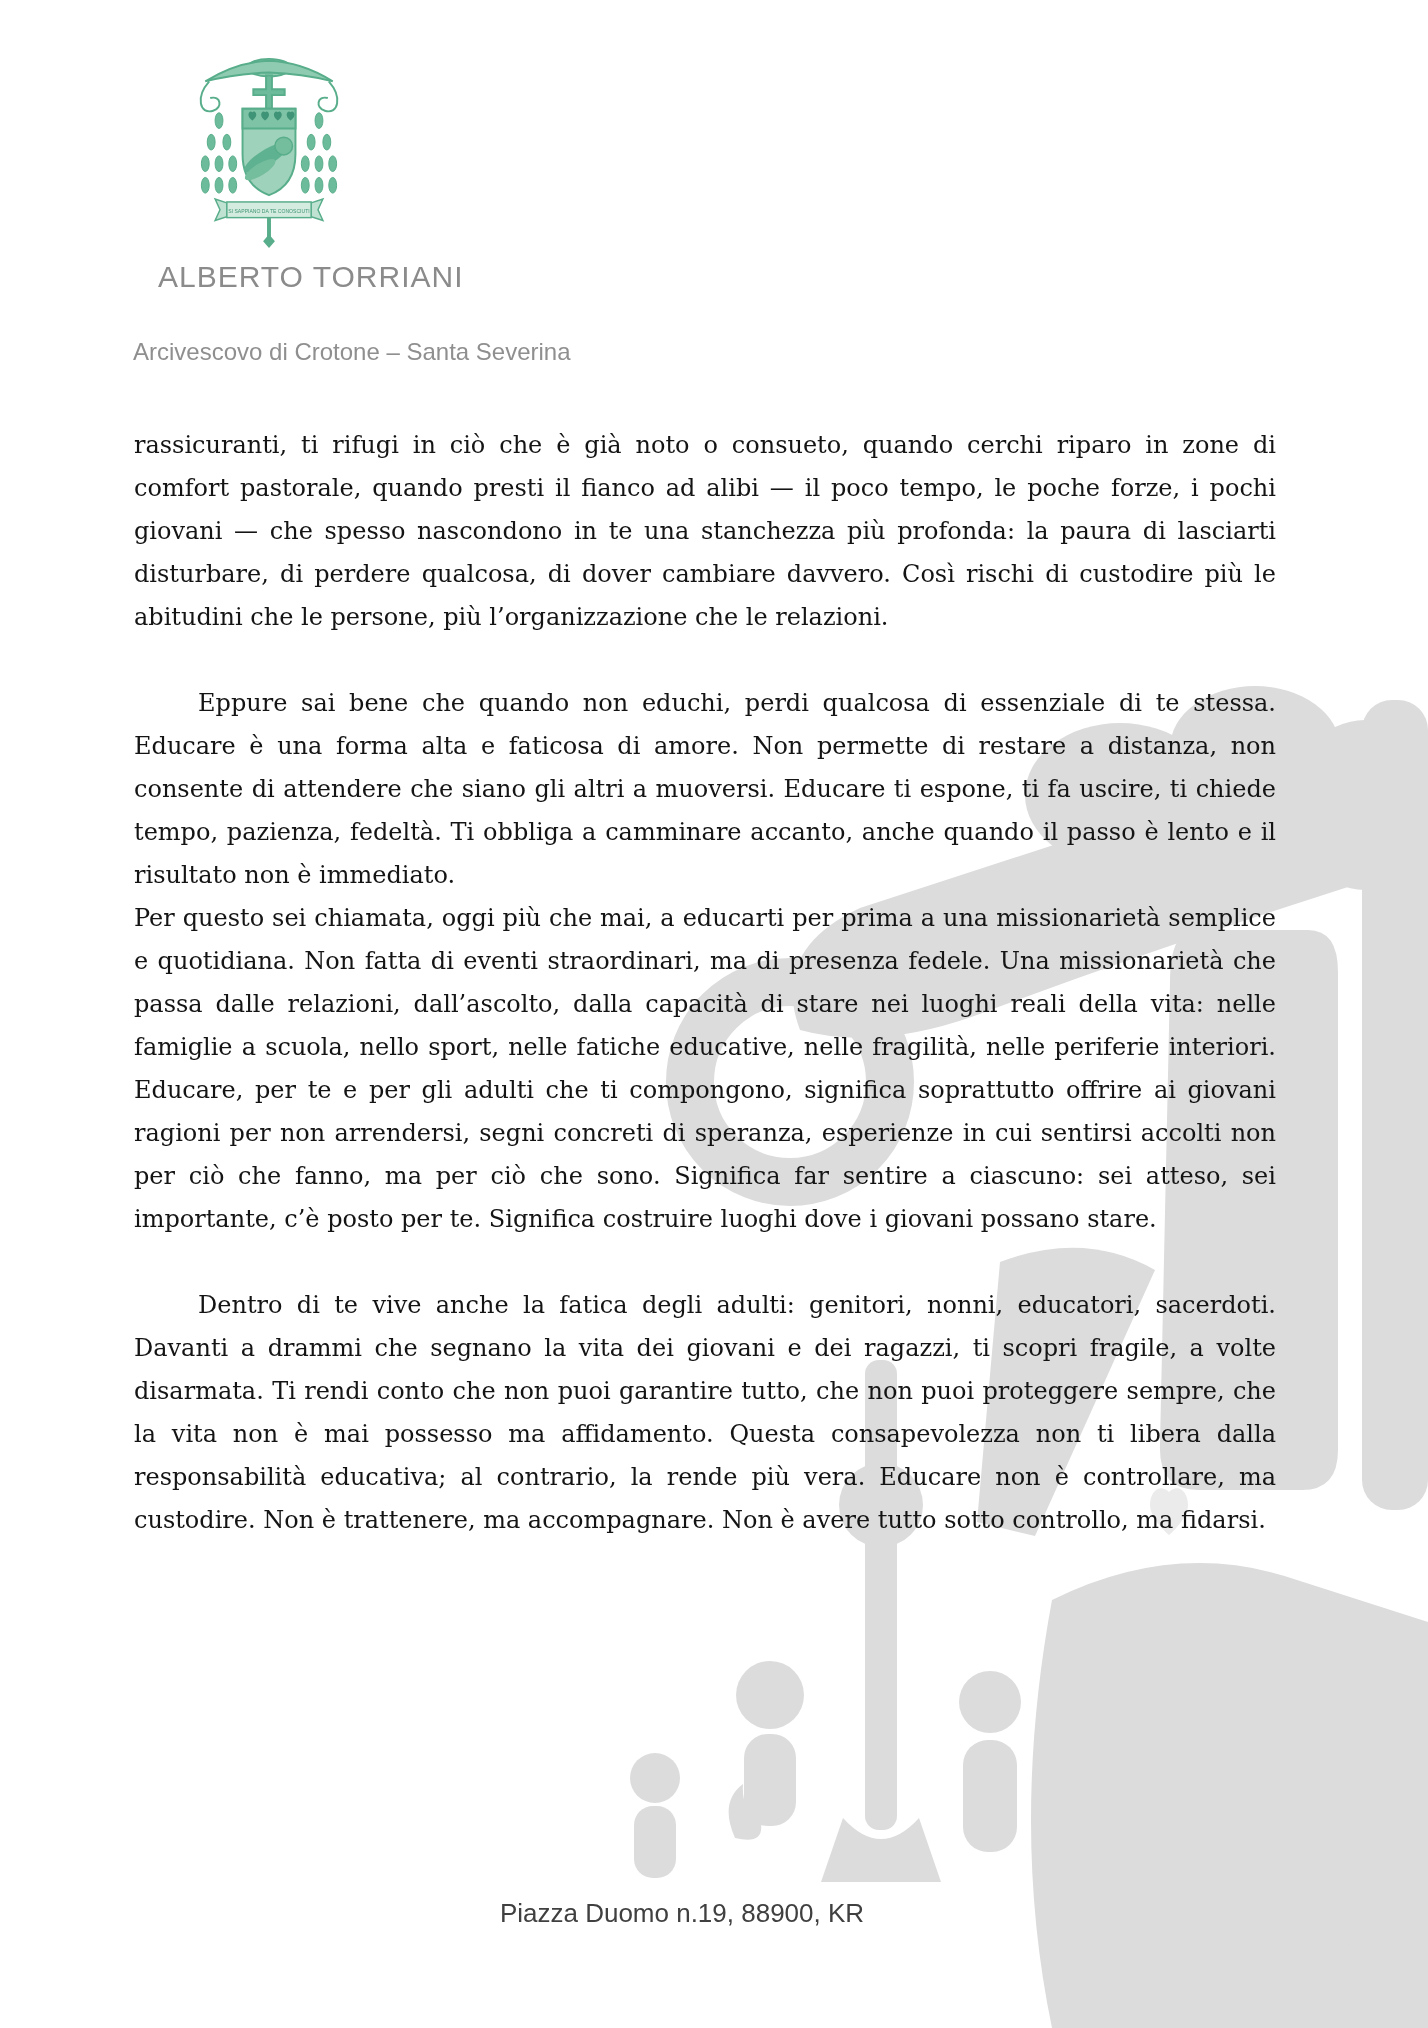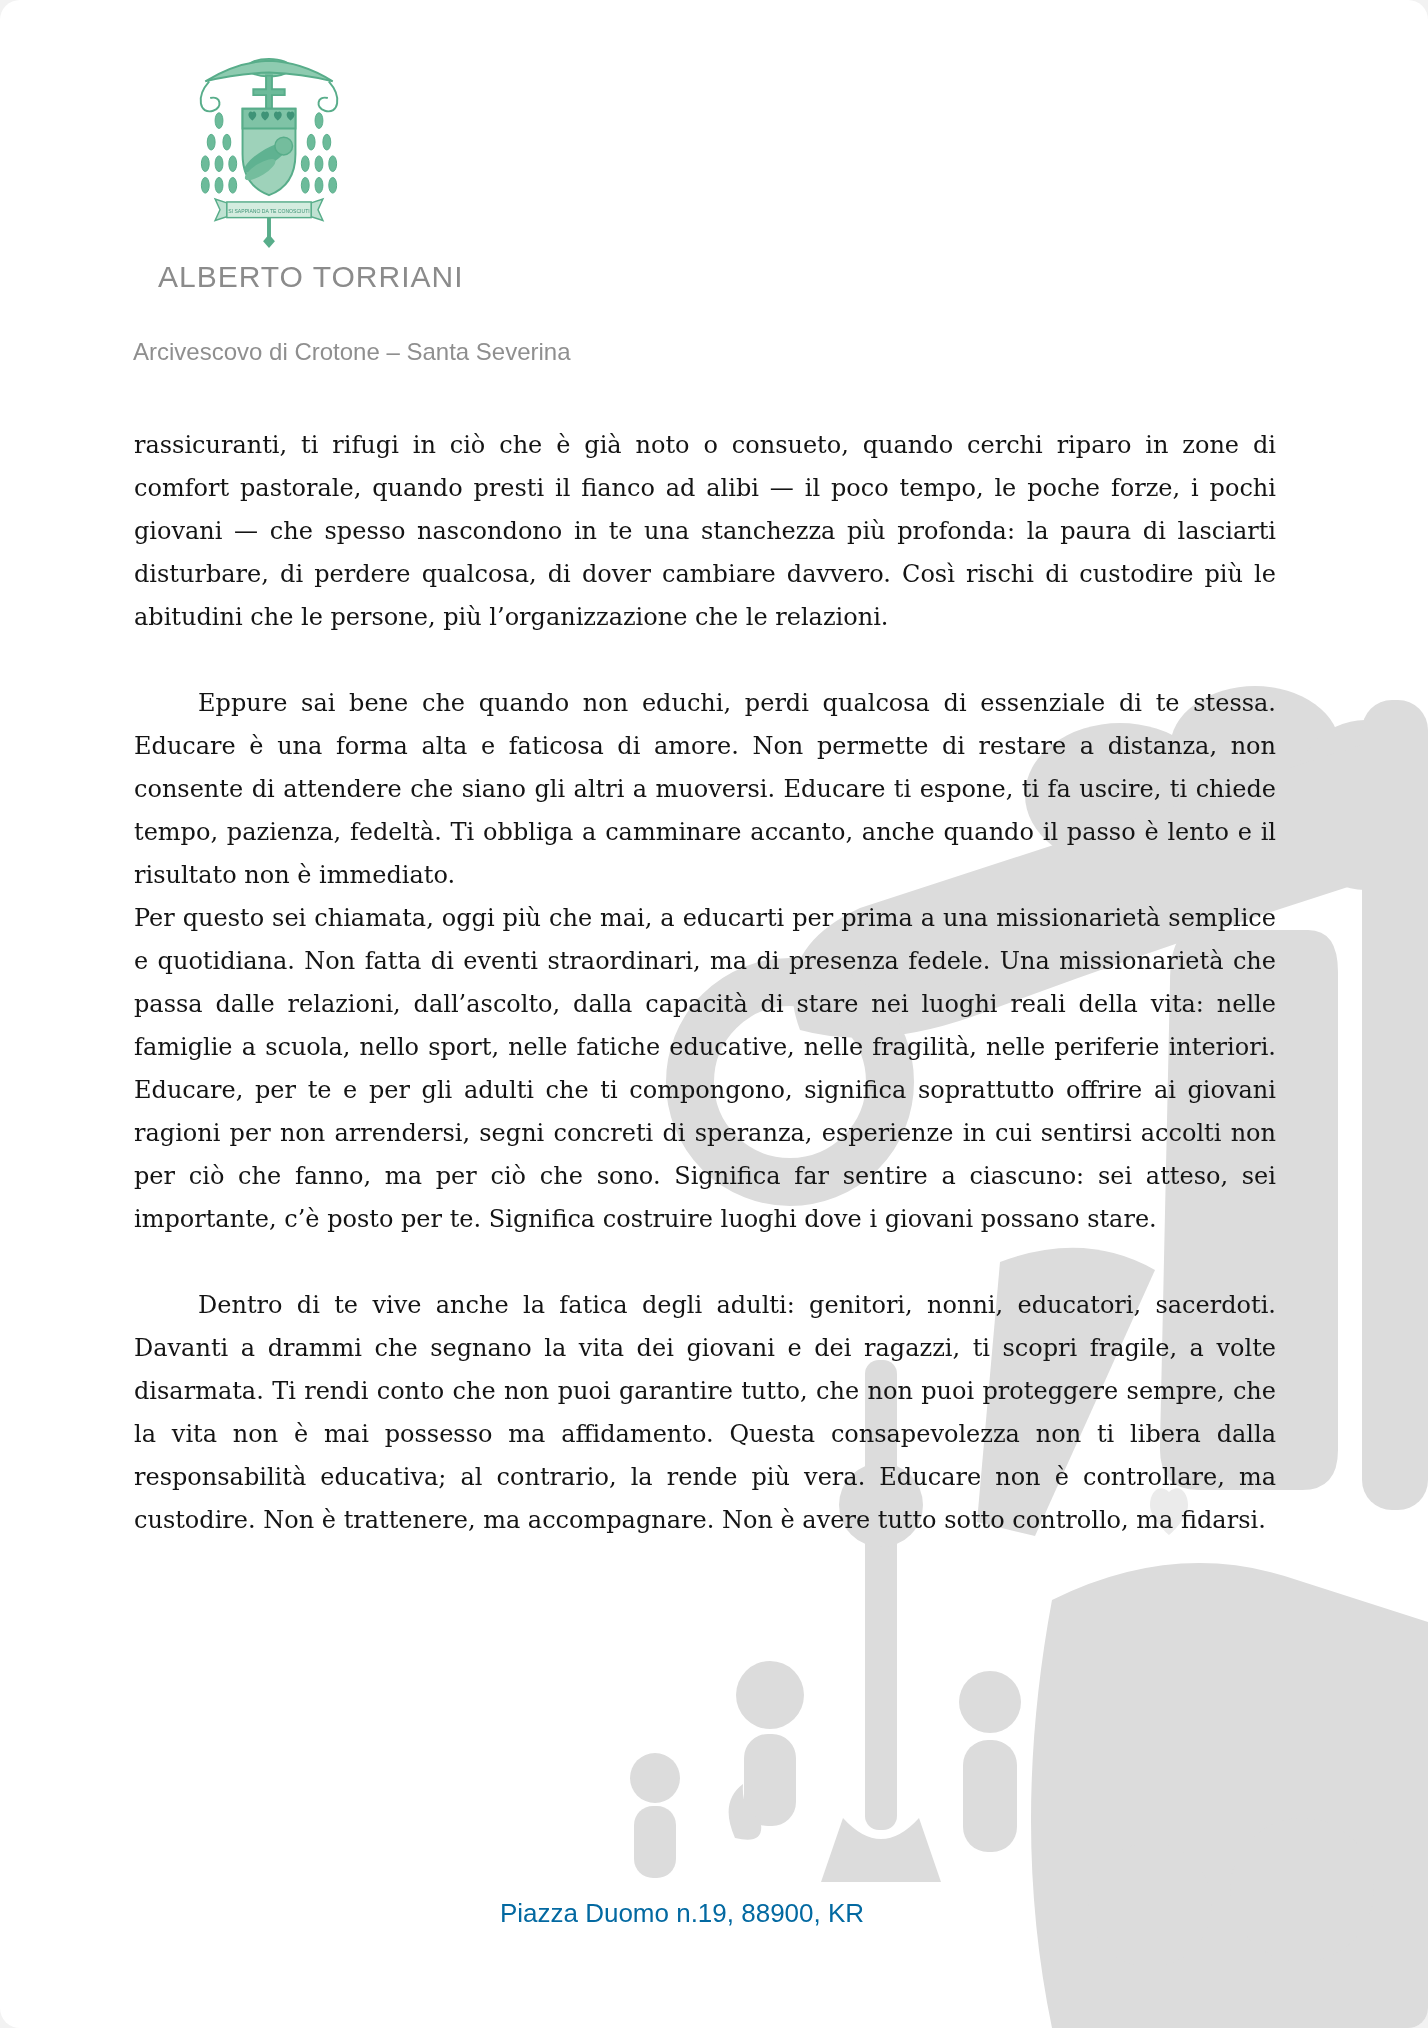--- a/index.html
+++ b/index.html
@@ -2,21 +2,20 @@
 <html><head>
 <meta charset="utf-8">
 <style>
   html,body{margin:0;padding:0;background:#f2f2f2;}
   .page{
     position:relative;
     width:1428px;height:2028px;
     background:#ffffff;
     overflow:hidden;
     font-family:"DejaVu Serif", serif;
-    border-radius:20px;
   }
   .watermark{
     position:absolute;left:0;top:0;width:1428px;height:2028px;
     z-index:0;pointer-events:none;
   }
   .content{position:relative;z-index:1;}
   .crest{position:absolute;left:196px;top:52px;}
   .hdr-name{
     position:absolute;left:158px;top:260px;
     font-family:"Liberation Sans", sans-serif;
@@ -32,21 +31,21 @@
     font-size:24px;line-height:43px;color:#141414;
     text-align:justify;
   }
   .para{margin:0;}
   .para.indent{text-indent:64px;}
   .para.gap{margin-top:43px;}
   .footer{
     position:absolute;left:0;top:1898px;width:1364px;
     text-align:center;
     font-family:"Liberation Sans", sans-serif;
-    font-size:26px;color:#0369a1;
+    font-size:26px;color:#404040;
   }
 </style>
 </head>
 <body>
 
 <div class="page">
 
   <svg class="watermark" viewBox="0 0 1428 2028" xmlns="http://www.w3.org/2000/svg" aria-hidden="true">
     <g fill="#dcdcdc">
 

